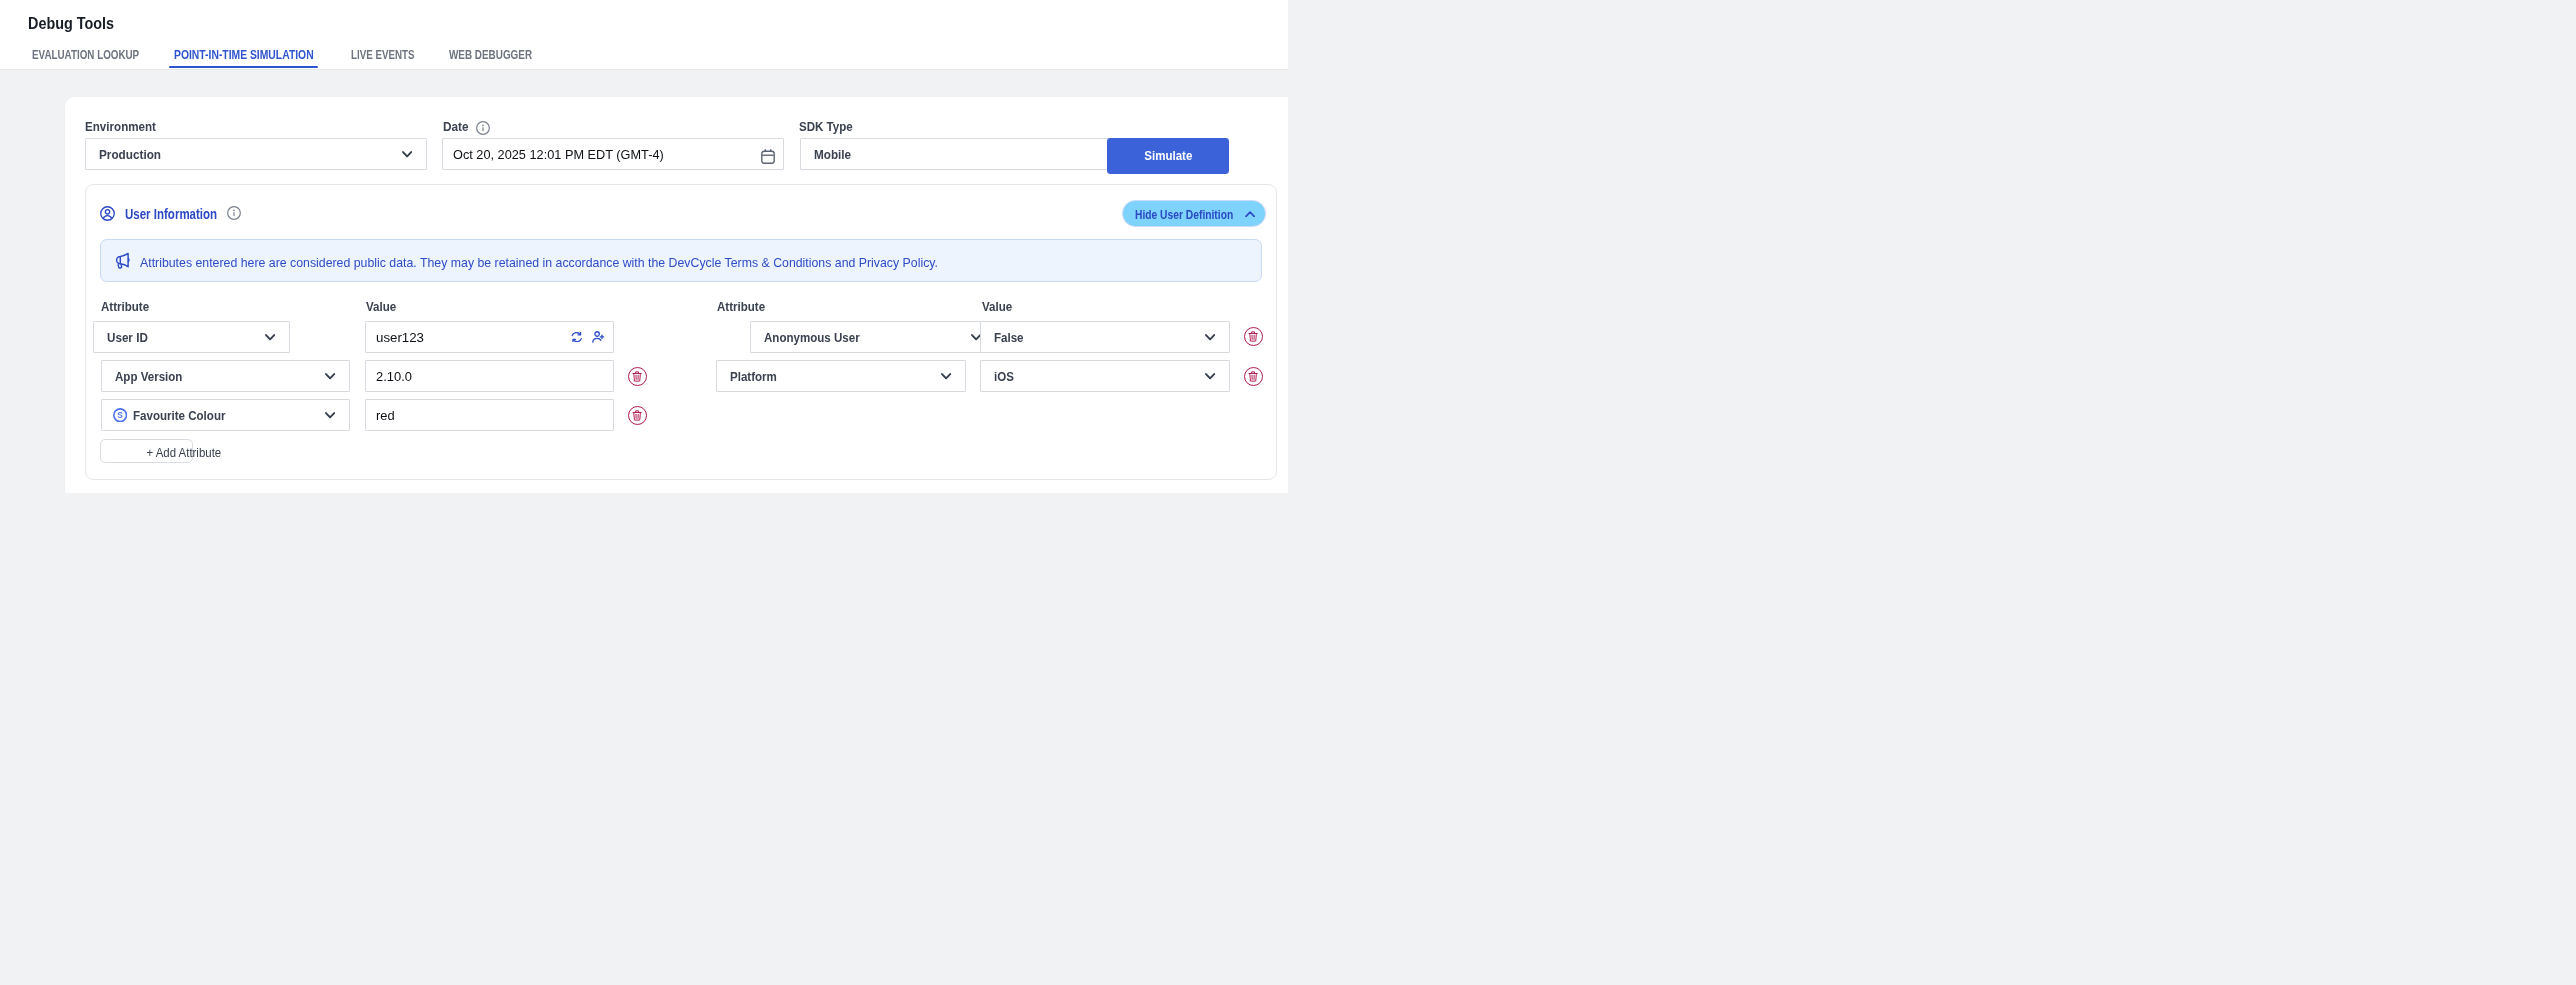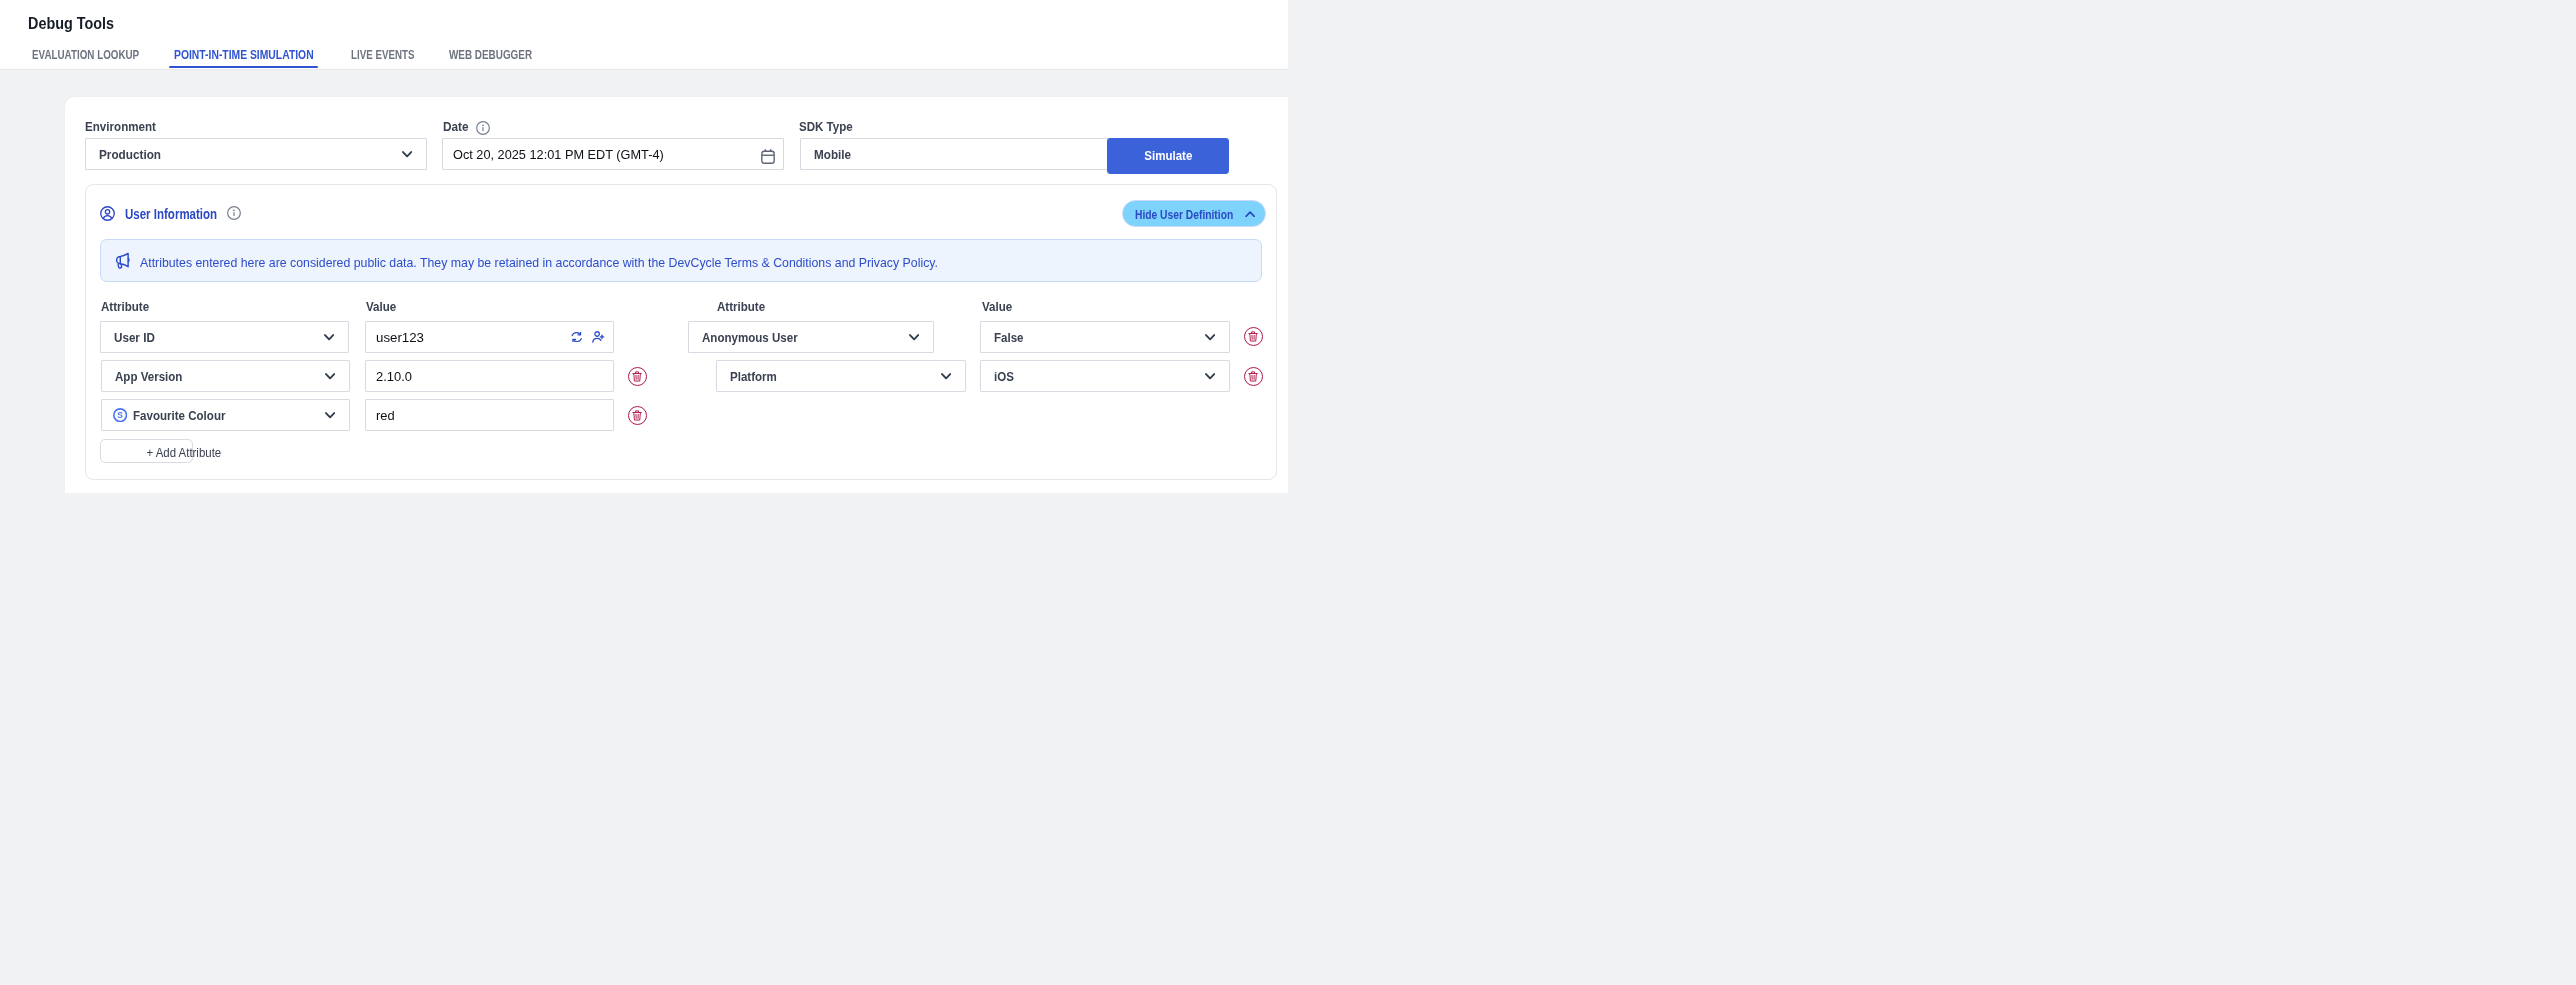--- a/index.html
+++ b/index.html
@@ -172,21 +172,21 @@
         <path d="M16.9 7.8 C17.8 8.35 17.8 10.55 16.9 11.1" fill="none" stroke="#2c4cc8" stroke-width="1.7" stroke-linecap="round"></path>
       </svg>
       <span class="txt"><span class="sx" style="transform:scaleX(0.9065)">Attributes entered here are considered public data. They may be retained in accordance with the DevCycle Terms &amp; Conditions and Privacy Policy.</span></span>
     </div>
 
     <div class="collabel" style="left:15.4px;"><span class="sx" style="transform:scaleX(0.85)">Attribute</span></div>
     <div class="collabel" style="left:280px;"><span class="sx" style="transform:scaleX(0.85)">Value</span></div>
     <div class="collabel" style="left:631px;"><span class="sx" style="transform:scaleX(0.85)">Attribute</span></div>
     <div class="collabel" style="left:896px;"><span class="sx" style="transform:scaleX(0.85)">Value</span></div>
 
-    <div class="field" style="left:14px; top:136px; width:249px;">
+    <div class="field" style="left:7px; top:136px; width:197px;">
       <span class="val"><span class="sx" style="transform:scaleX(0.857)">User ID</span></span>
       <svg class="chev" width="10.2" height="6.8" viewBox="0 0 12 8">
           <path d="M1.2 1.2 L6 6.3 L10.8 1.2" fill="none" stroke="#333d4d" stroke-width="2.2" stroke-linecap="round" stroke-linejoin="round"></path>
         </svg>
     </div>
     <div class="field" style="left:279px; top:136px; width:249px;">
       <span class="ival"><span class="sx" style="transform:scaleX(0.977)">user123</span></span>
       <svg class="abs" style="left:205px; top:10.2px;" width="11.5" height="10.2" viewBox="0 0 13.5 12">
         <path d="M1.4 4.2 A5.3 5.3 0 0 1 10.8 2.9" fill="none" stroke="#2d4ccc" stroke-width="1.5" stroke-linecap="round"></path>
         <path d="M11.2 0.3 L11.2 3.3 L8.2 3.3" fill="none" stroke="#2d4ccc" stroke-width="1.5" stroke-linecap="round" stroke-linejoin="round"></path>
@@ -228,21 +228,21 @@
     </div>
     <div class="field" style="left:279px; top:214px; width:249px;">
       <span class="ival"><span class="sx" style="transform:scaleX(0.95)">red</span></span>
     </div>
     <div class="trash" style="left:542px; top:221px;">
       <svg style="position:absolute;left:3px;top:2.6px;" width="10.2" height="11" viewBox="0 0 12 13">
           <path d="M1.1 2.9 L10.9 2.9 M2.1 2.9 L2.85 11.9 L9.15 11.9 L9.9 2.9 M4.3 2.7 L4.3 1.05 L7.7 1.05 L7.7 2.7 M4.7 5.1 L4.9 9.9 M7.3 5.1 L7.1 9.9" fill="none" stroke="#b01950" stroke-width="1.15" stroke-linecap="round" stroke-linejoin="round"></path>
         </svg>
     </div>
 
-    <div class="field" style="left:602px; top:136px; width:246px;">
+    <div class="field" style="left:664px; top:136px; width:246px;">
       <span class="val"><span class="sx" style="transform:scaleX(0.85)">Anonymous User</span></span>
       <svg class="chev" width="10.2" height="6.8" viewBox="0 0 12 8">
           <path d="M1.2 1.2 L6 6.3 L10.8 1.2" fill="none" stroke="#333d4d" stroke-width="2.2" stroke-linecap="round" stroke-linejoin="round"></path>
         </svg>
     </div>
     <div class="field" style="left:894px; top:136px; width:250px;">
       <span class="val"><span class="sx" style="transform:scaleX(0.85)">False</span></span>
       <svg class="chev" width="10.2" height="6.8" viewBox="0 0 12 8">
           <path d="M1.2 1.2 L6 6.3 L10.8 1.2" fill="none" stroke="#333d4d" stroke-width="2.2" stroke-linecap="round" stroke-linejoin="round"></path>
         </svg>

